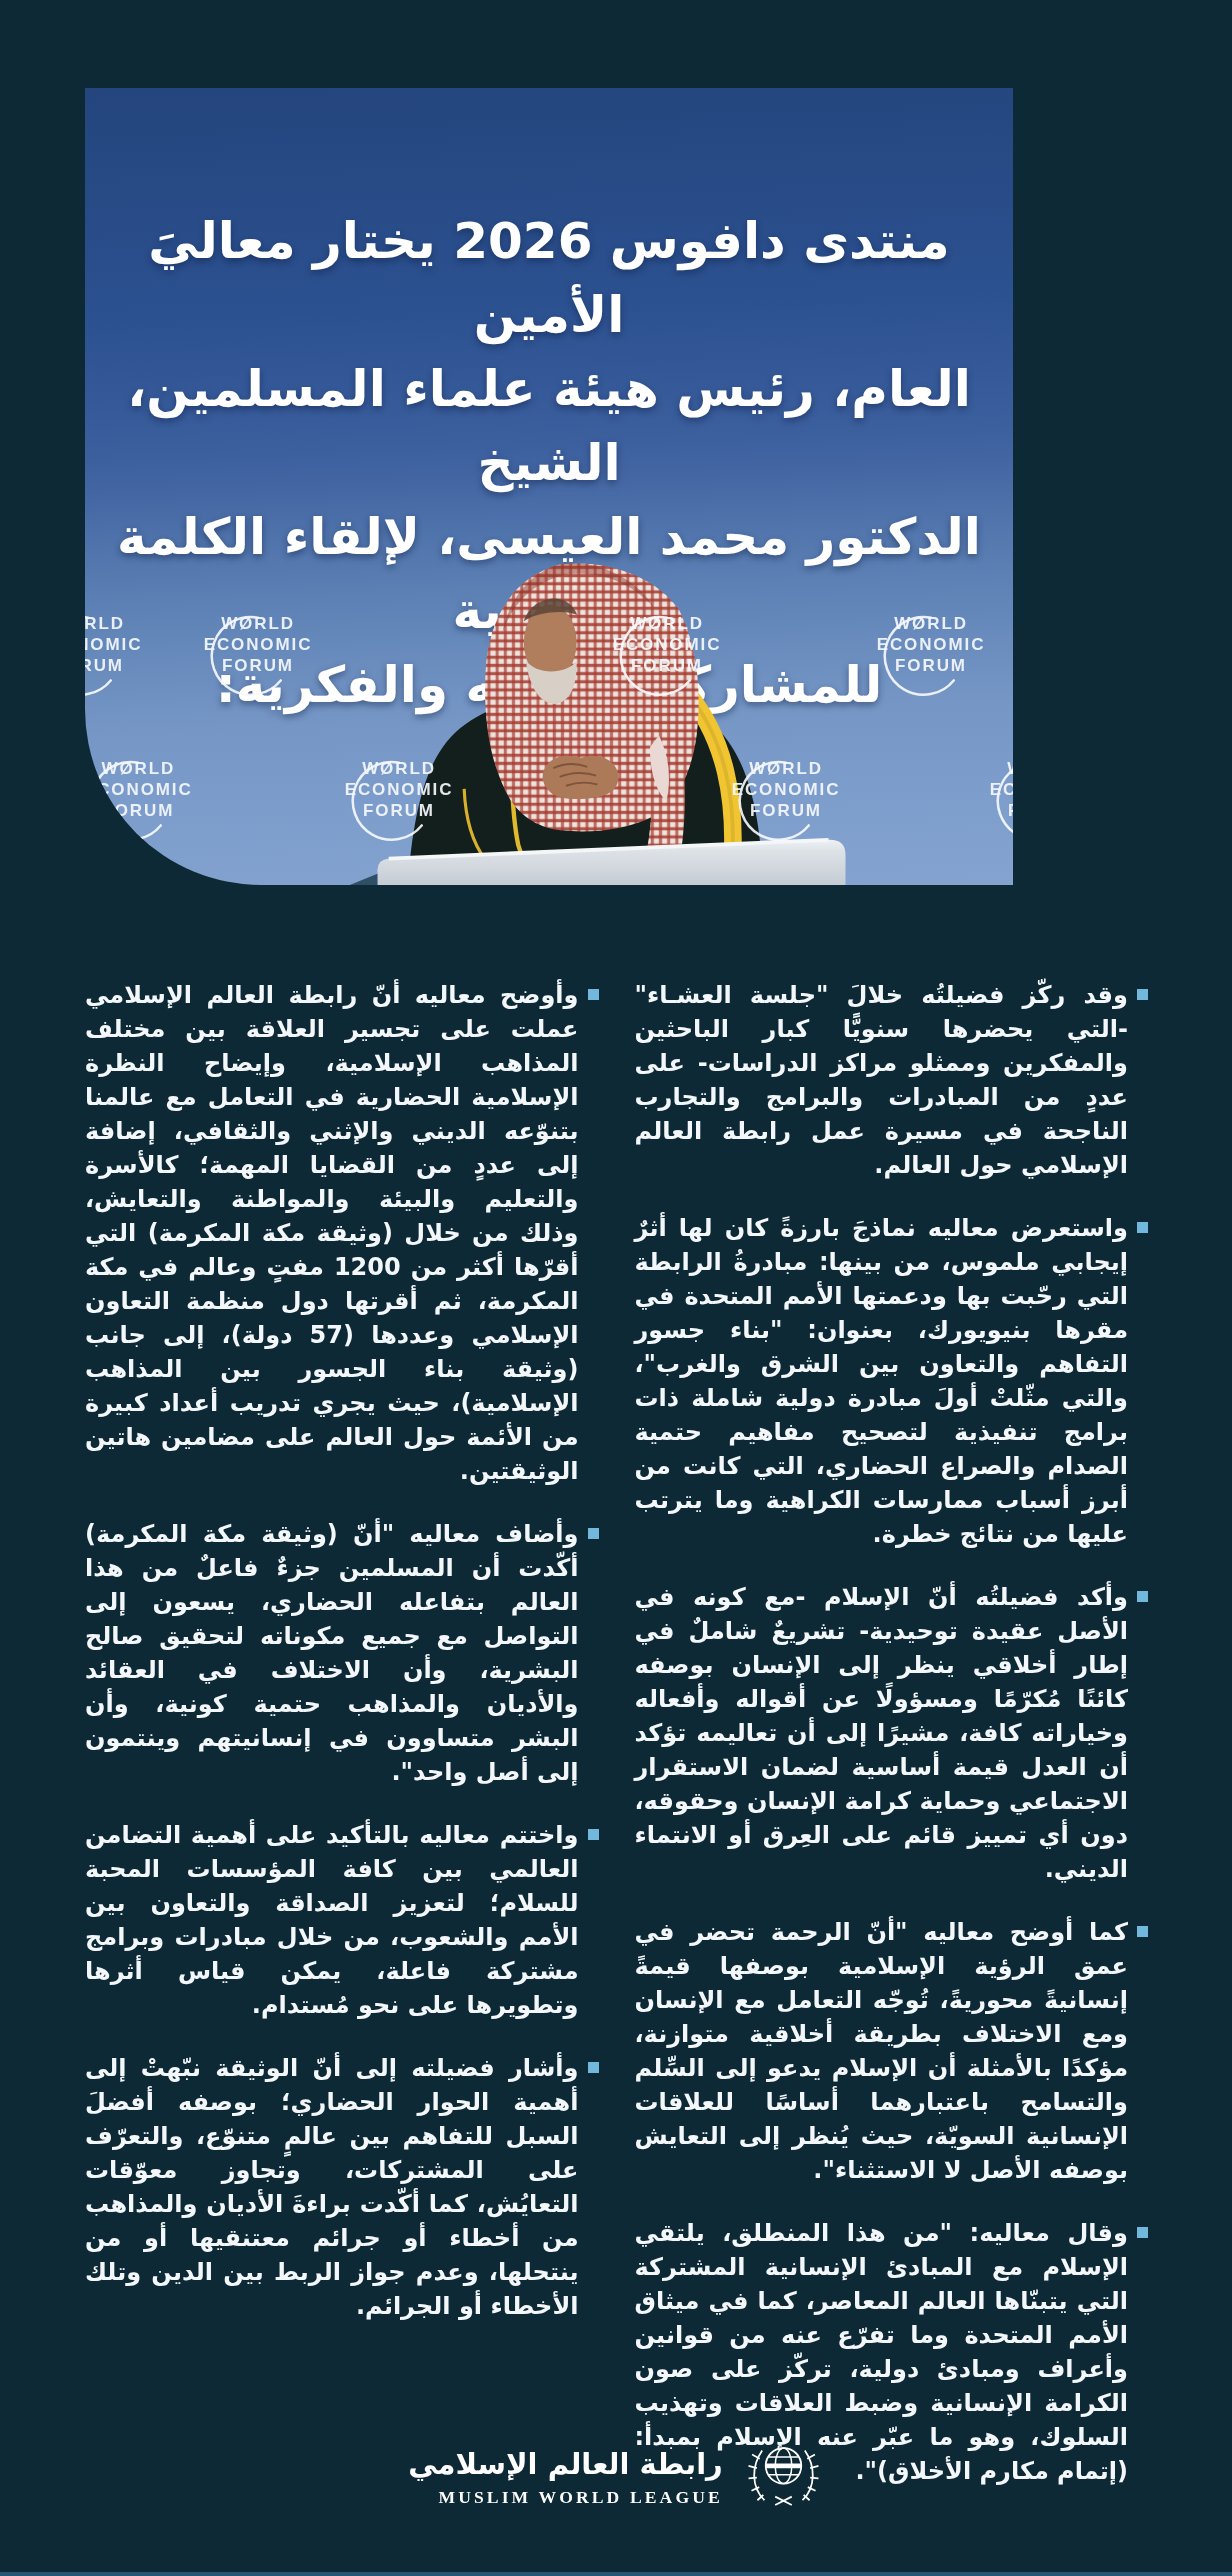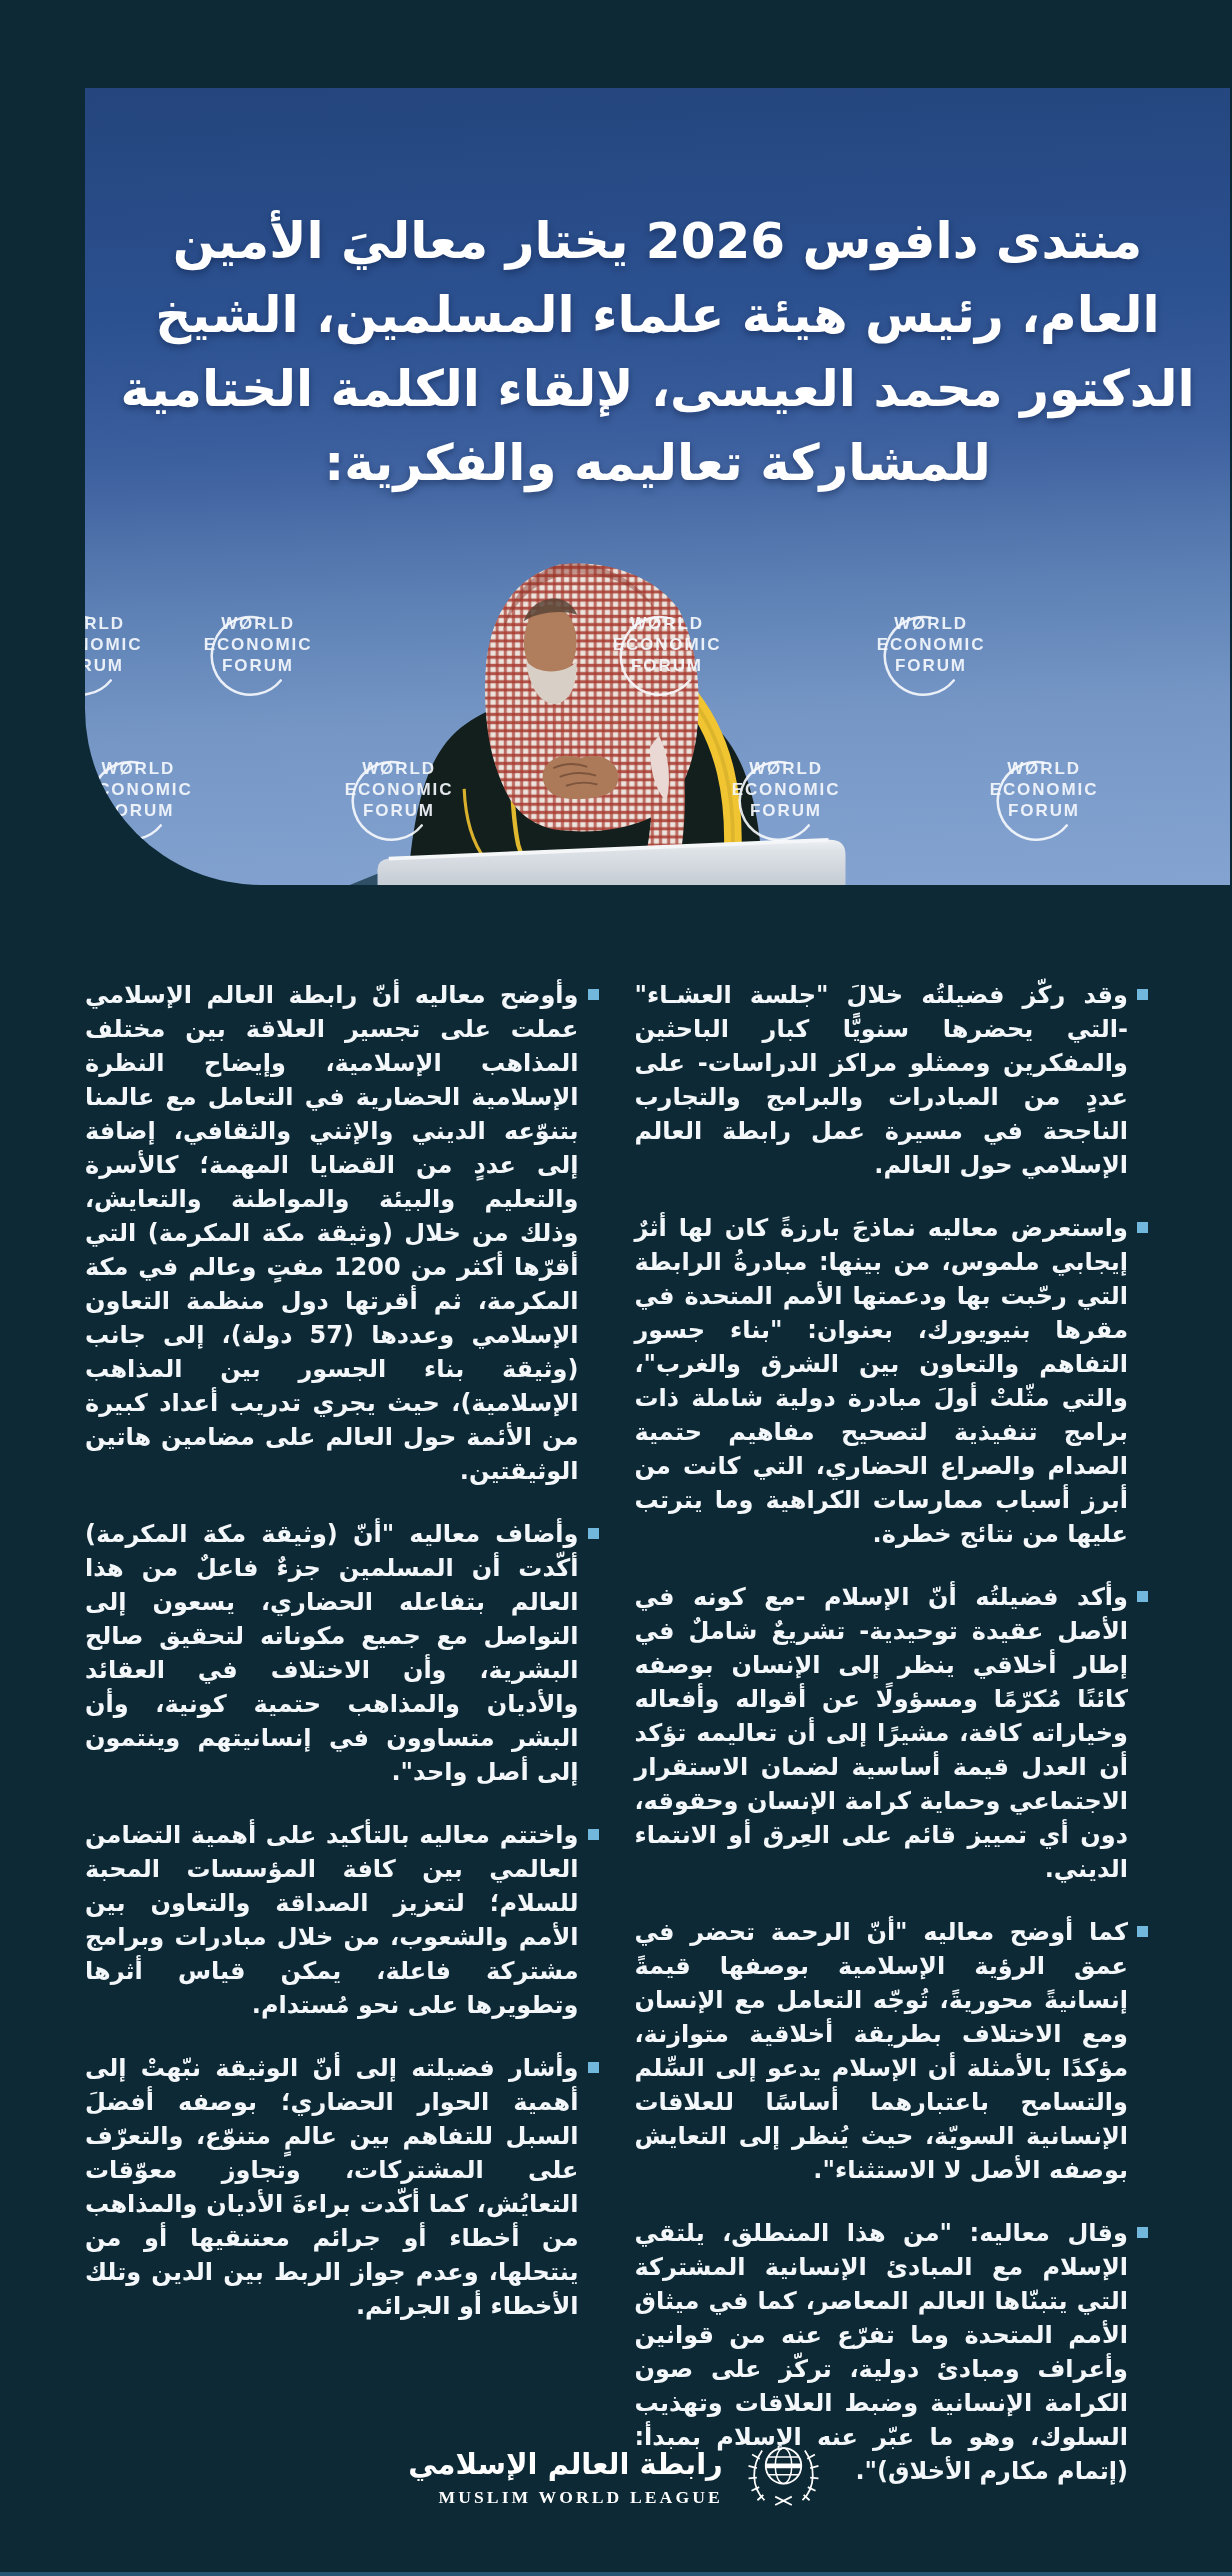--- a/index.html
+++ b/index.html
@@ -3,21 +3,21 @@
 <meta charset="utf-8">
 <style>
   html,body{margin:0;padding:0;}
   body{
     width:1233px;height:2576px;position:relative;overflow:hidden;
     background:#0c2935;
     font-family:"DejaVu Sans",sans-serif;
   }
   
   .card{
-    position:absolute;left:85px;top:88px;width:1145px;height:797px;
+    position:absolute;left:85px;top:88px;width:928px;height:797px;
     border-radius:0 0 0 176px;overflow:hidden;
     background:linear-gradient(178deg,#24457d 0%,#2c5190 28%,#3c5f9e 45%,#5c80b4 62%,#7697c6 78%,#84a3d1 100%);
   }
   .headline{
     position:absolute;top:116px;left:0;right:0;direction:rtl;text-align:center;
     color:#ffffff;font-weight:bold;font-size:50px;line-height:74px;
     text-shadow:0 3.1px 7.5px rgba(8,24,60,.45);
   }
   
   .wef-logo{

